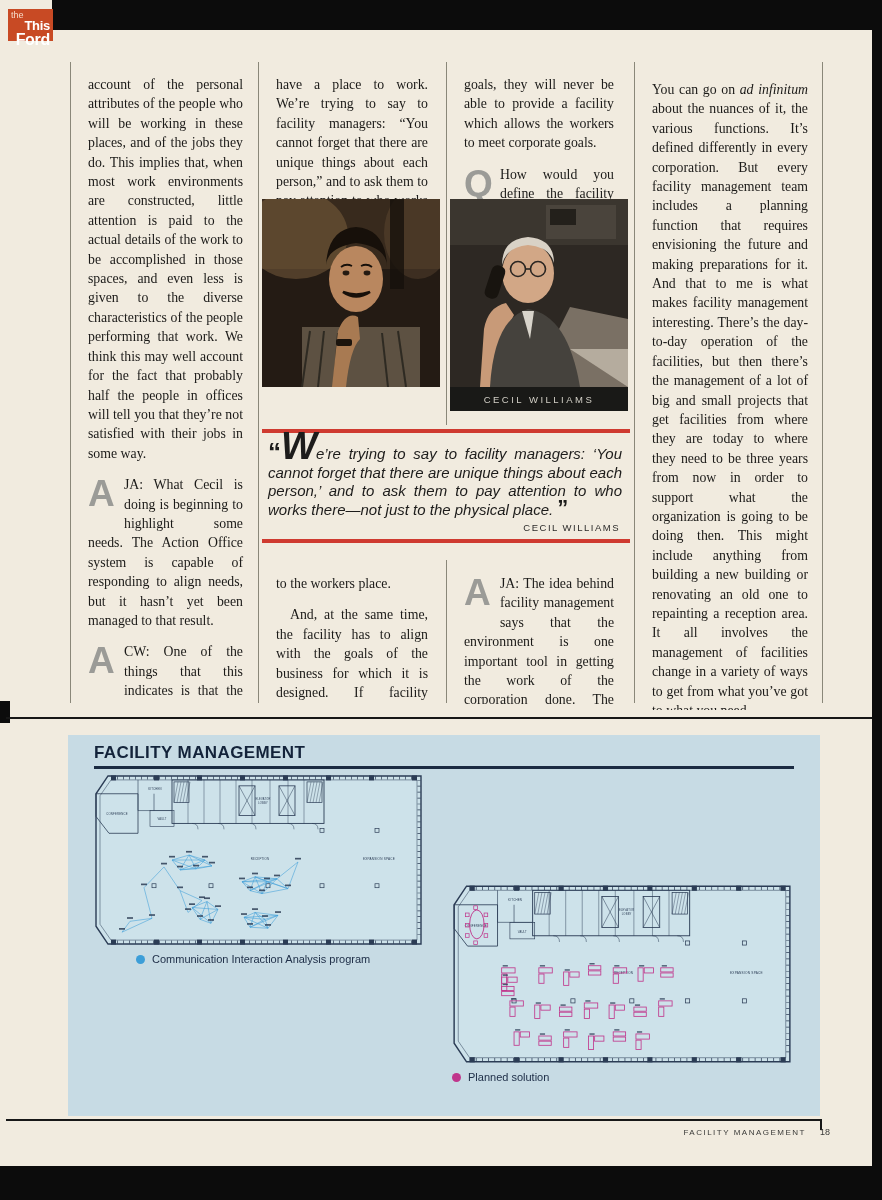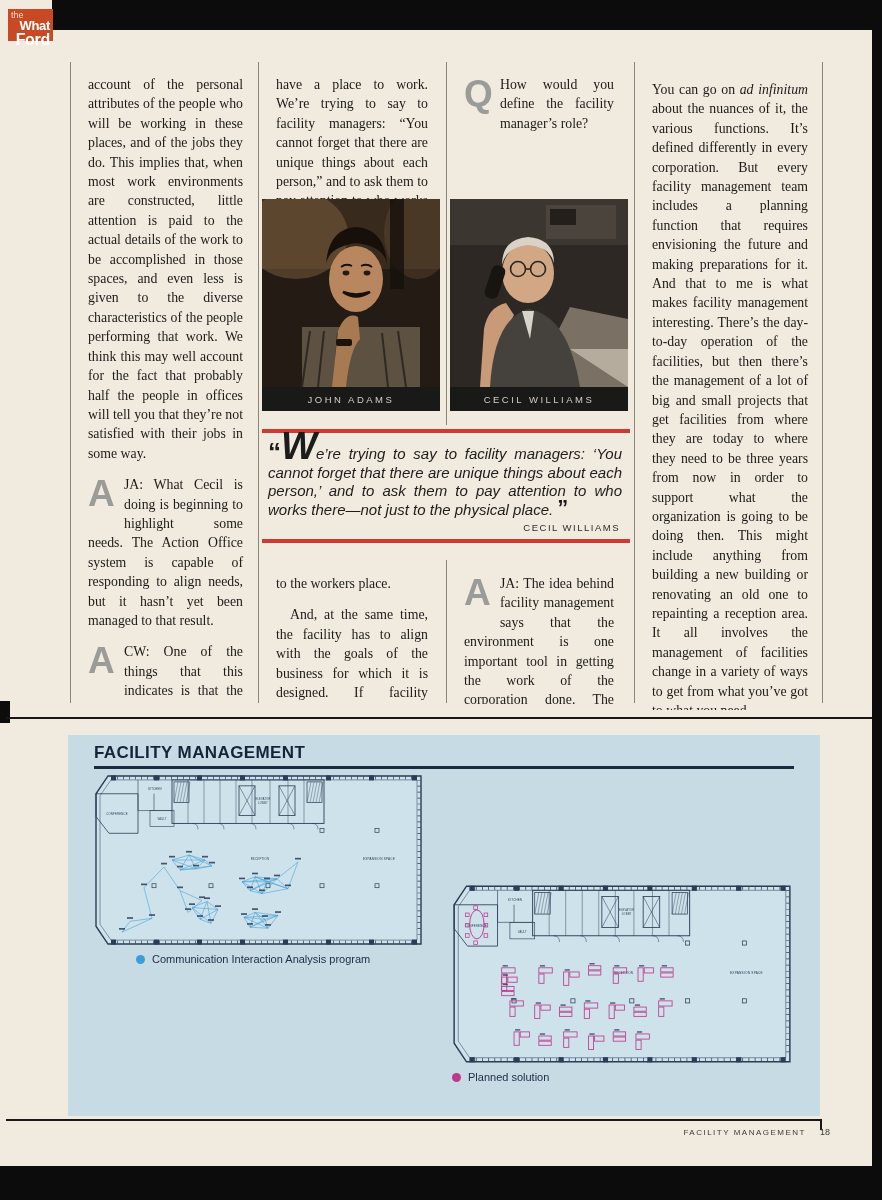--- a/index.html
+++ b/index.html
@@ -58,40 +58,41 @@
 
 <div class="stage">
 
   <div class="abs strip" style="left:52px;top:0;width:830px;height:30px;"></div>
   <div class="abs strip" style="left:872px;top:0;width:10px;height:1200px;"></div>
   <div class="abs strip" style="left:0;top:1166px;width:882px;height:34px;"></div>
   <div class="abs strip" style="left:0;top:701px;width:10px;height:22px;"></div>
 
   <div class="abs logo" style="background-color: rgb(200, 74, 36);">
     <span class="the">the</span>
-    <span class="l1">What</span>
+    <span class="l1">This</span>
     <span class="l2">Ford</span>
   </div>
 
   <div class="abs vrule" style="left:70px;top:62px;height:641px;"></div>
   <div class="abs vrule" style="left:258px;top:62px;height:641px;"></div>
   <div class="abs vrule" style="left:446px;top:62px;height:363px;"></div>
   <div class="abs vrule" style="left:446px;top:560px;height:143px;"></div>
   <div class="abs vrule" style="left:634px;top:62px;height:641px;"></div>
   <div class="abs vrule" style="left:822px;top:62px;height:641px;"></div>
 
   <div class="abs col" style="left:76px;top:63px;width:179px;height:642px;">
       <p><span>account of the personal attributes of the people who will be working in these places, and of the jobs they do. This implies that, when most work environments are constructed, little attention is paid to the actual details of the work to be accomplished in those spaces, and even less is given to the diverse characteristics of the people performing that work. We think this may well account for the fact that probably half the people in offices will tell you that they’re not satisfied with their jobs in some way.</span></p>
       <p><span class="dropcap">A</span><span>JA: What Cecil is doing is beginning to highlight some needs. The Action Office system is capable of responding to align needs, but it hasn’t yet been managed to that result.</span></p>
       <p><span class="dropcap">A</span><span>CW: One of the things that this indicates is that the people who are responsible for facilities need to understand the people who work in them. Some facility managers tend to see this as the responsibility of Human Resources; they see their own responsibility as keeping the rain out, keeping the building warm or cool, making sure people</span></p>
     </div>
   <div class="abs col" style="left:264px;top:63px;width:176px;height:136px;">
       <p><span>have a place to work. We’re trying to say to facility managers: “You cannot forget that there are unique things about each person,” and to ask them to pay attention to who works there – not just</span></p>
     </div>
   <div class="abs col" style="left:452px;top:63px;width:174px;height:136px;">
+      <p><span>goals, they will never be able to provide a facility which allows the workers to meet corporate goals.</span></p>
       <p><span class="dropcap">Q</span><span>How would you define the facility manager’s role?</span></p>
     </div>
   <div class="abs col" style="left:264px;top:562px;width:176px;height:142px;">
       <p><span>to the workers place.</span></p>
       <p class="indent"><span>And, at the same time, the facility has to align with the goals of the business for which it is designed. If facility managers do not understand what their role is and accomplish some corporate</span></p>
     </div>
   <div class="abs col" style="left:452px;top:562px;width:174px;height:142px;">
       <p><span class="dropcap">A</span><span>JA: The idea behind facility management says that the environment is one important tool in getting the work of the corporation done. The facility manager’s role is everything that is supportive of that notion.</span></p>
     </div>
   <div class="abs col" style="left:640px;top:68px;width:180px;height:642px;">
@@ -116,23 +117,20 @@
         </g>
       <ellipse cx="94" cy="80" rx="27" ry="33" fill="#b9875f"></ellipse>
       <path d="M64 66 Q66 30 94 28 Q124 30 125 68 Q125 48 94 44 Q66 48 64 66 Z" fill="#17100a"></path>
       <ellipse cx="84" cy="74" rx="3.4" ry="2.4" fill="#241a12"></ellipse>
       <ellipse cx="105" cy="74" rx="3.4" ry="2.4" fill="#241a12"></ellipse>
       <path d="M79 68 q5 -4 11 -1 M99 67 q6 -3 11 1" stroke="#17100a" stroke-width="1.8" fill="none"></path>
       <path d="M81 93 Q94 102 108 93 Q94 98 81 93 Z" fill="#17100a" stroke="#17100a" stroke-width="2.6"></path>
       <path d="M70 188 L76 132 Q84 112 96 118 L98 140 Q88 150 84 188 Z" fill="#a87a52"></path>
       <rect x="74" y="140" width="16" height="7" rx="2" fill="#1b140d"></rect>
     </svg>
-    <div class="cap-bar" style="background-color: rgb(25, 25, 23);">
-      <span>JOHN ADAMS</span>
-    </div>
   </div>
 
   <div class="abs photo" style="left:450px;top:199px;width:178px;height:212px;">
     <svg width="178" height="188" viewBox="0 0 178 188">
       <rect width="178" height="188" fill="#2d2823"></rect>
       <rect x="0" y="0" width="178" height="46" fill="#3b362f"></rect>
       <rect x="96" y="6" width="70" height="34" fill="#4a443c"></rect>
       <rect x="100" y="10" width="26" height="16" fill="#23201b"></rect>
       <polygon points="80,188 178,188 178,120 120,108" fill="#8d8274" opacity=".8"></polygon>
       <polygon points="120,150 178,188 178,150" fill="#cfc6b6" opacity=".7"></polygon>

